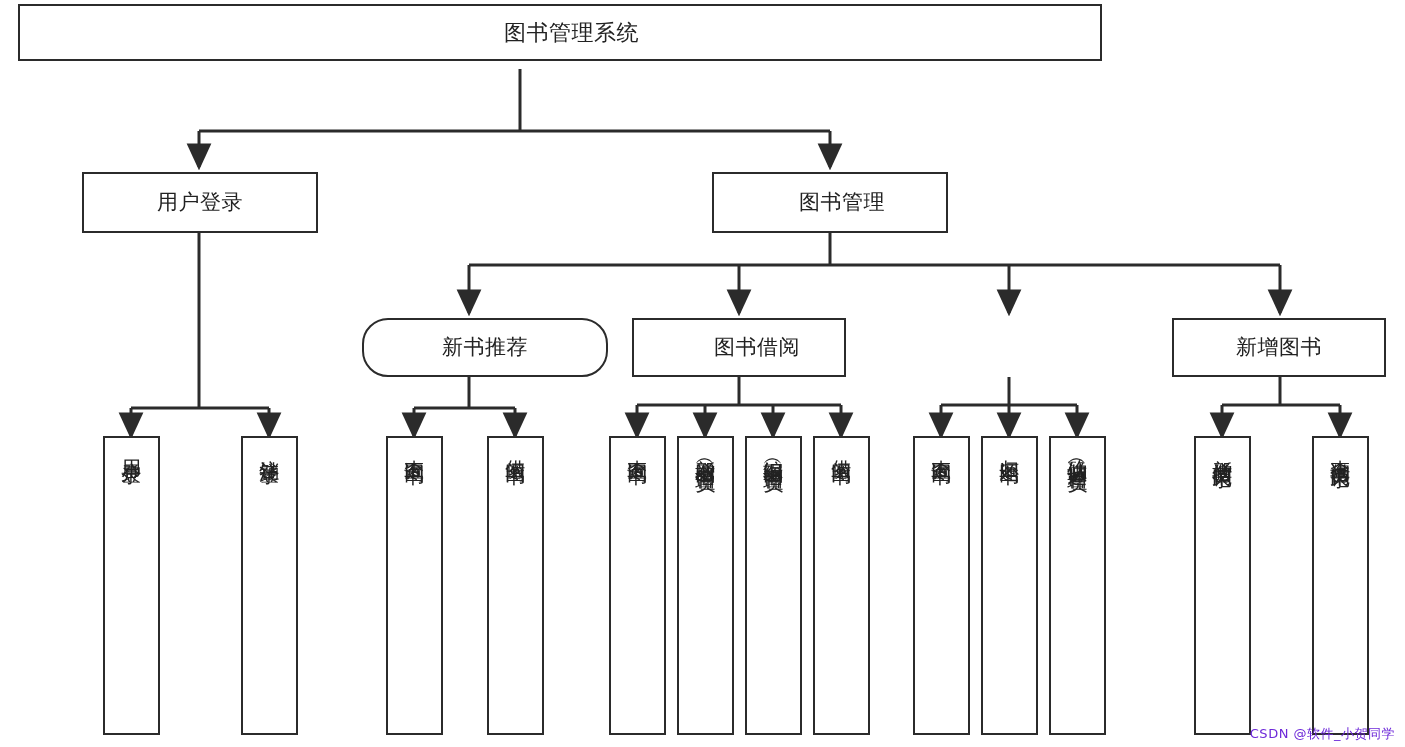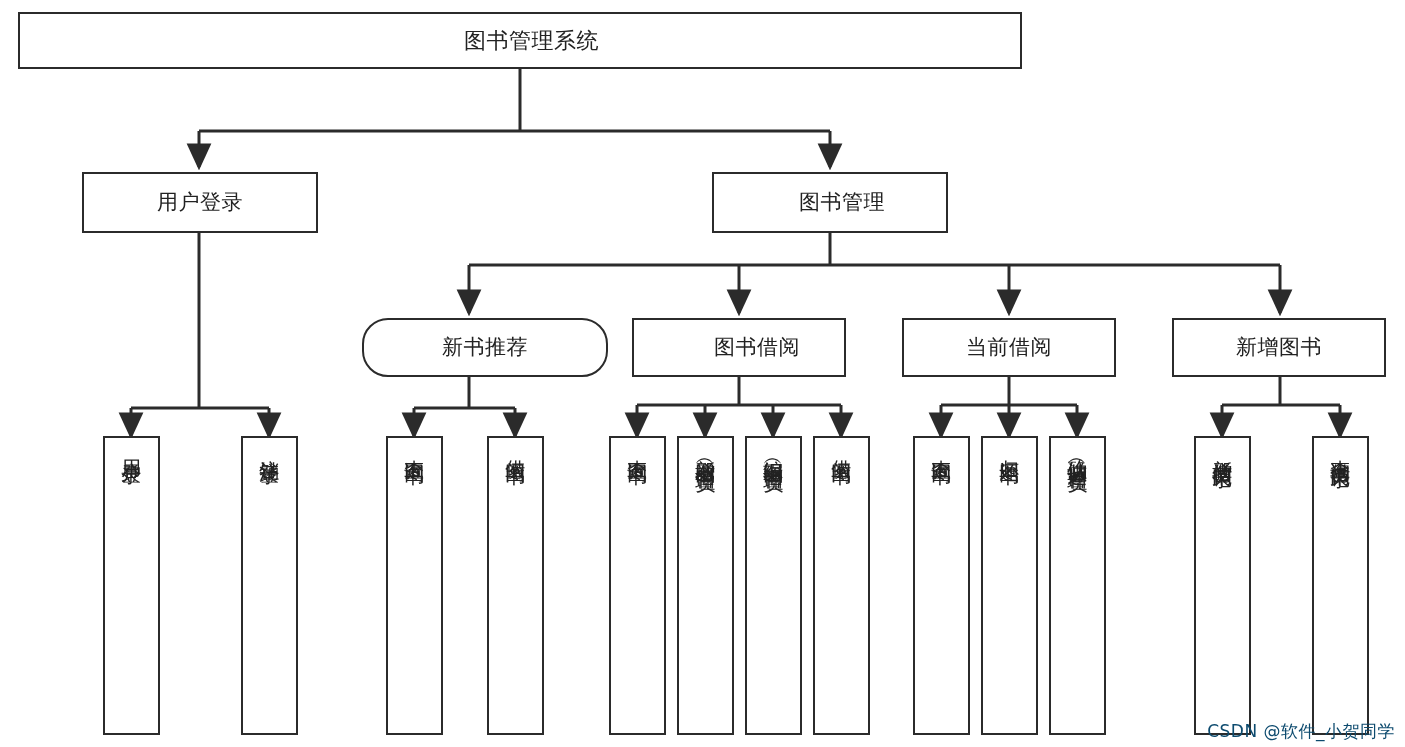--- a/index.html
+++ b/index.html
@@ -55,22 +55,22 @@
     text-orientation: upright;
     font-size: 20px;
     line-height: 1.22;
     letter-spacing: 2px;
     white-space: nowrap;
   }
   .watermark {
     position: absolute;
     right: 10px;
     bottom: 4px;
-    font-size: 17px;
-    color: #0c4a6e;
+    font-size: 13px;
+    color: #6d28d9;
     letter-spacing: 0.5px;
     z-index: 3;
     user-select: none;
   }
 </style>
 </head>
 <body>
 
 <div id="canvas">
 
@@ -117,43 +117,40 @@
       <path d="M 1009 405 L 1009 436" marker-end="url(#arrow)"></path>
       <path d="M 1077 405 L 1077 436" marker-end="url(#arrow)"></path>
 
       <path d="M 1280 377 L 1280 405"></path>
       <path d="M 1222 405 L 1340 405"></path>
       <path d="M 1222 405 L 1222 436" marker-end="url(#arrow)"></path>
       <path d="M 1340 405 L 1340 436" marker-end="url(#arrow)"></path>
     </g>
   </svg>
 
-  <div class="node root" style="left:18px; top:12px; width:1004px; height:57px;padding-left:23px;">
+  <div class="node root" style="left:18px; top:4px; width:1084px; height:57px;padding-left:23px;">
     <span class="label">图书管理系统</span>
   </div>
 
   <div class="node" style="left:82px; top:172px; width:236px; height:61px;">
     <span class="label">用户登录</span>
   </div>
 
   <div class="node" style="left:712px; top:172px; width:236px; height:61px;padding-left:24px;">
     <span class="label">图书管理</span>
   </div>
 
   <div class="node" style="left:362px; top:318px; width:246px; height:59px;border-radius:26px;">
     <span class="label">新书推荐</span>
   </div>
 
   <div class="node" style="left:632px; top:318px; width:214px; height:59px;padding-left:36px;">
     <span class="label">图书借阅</span>
   </div>
 
-  <div class="node" style="left:902px; top:318px; width:214px; height:59px;">
-    <span class="label">当前借阅</span>
-  </div>
 
   <div class="node" style="left:1172px; top:318px; width:214px; height:59px;">
     <span class="label">新增图书</span>
   </div>
 
   <div class="node leaf" style="left:103px; top:436px; width:57px; height:299px;">
     <span class="label">用户登录</span>
   </div>
 
   <div class="node leaf" style="left:241px; top:436px; width:57px; height:299px;">

